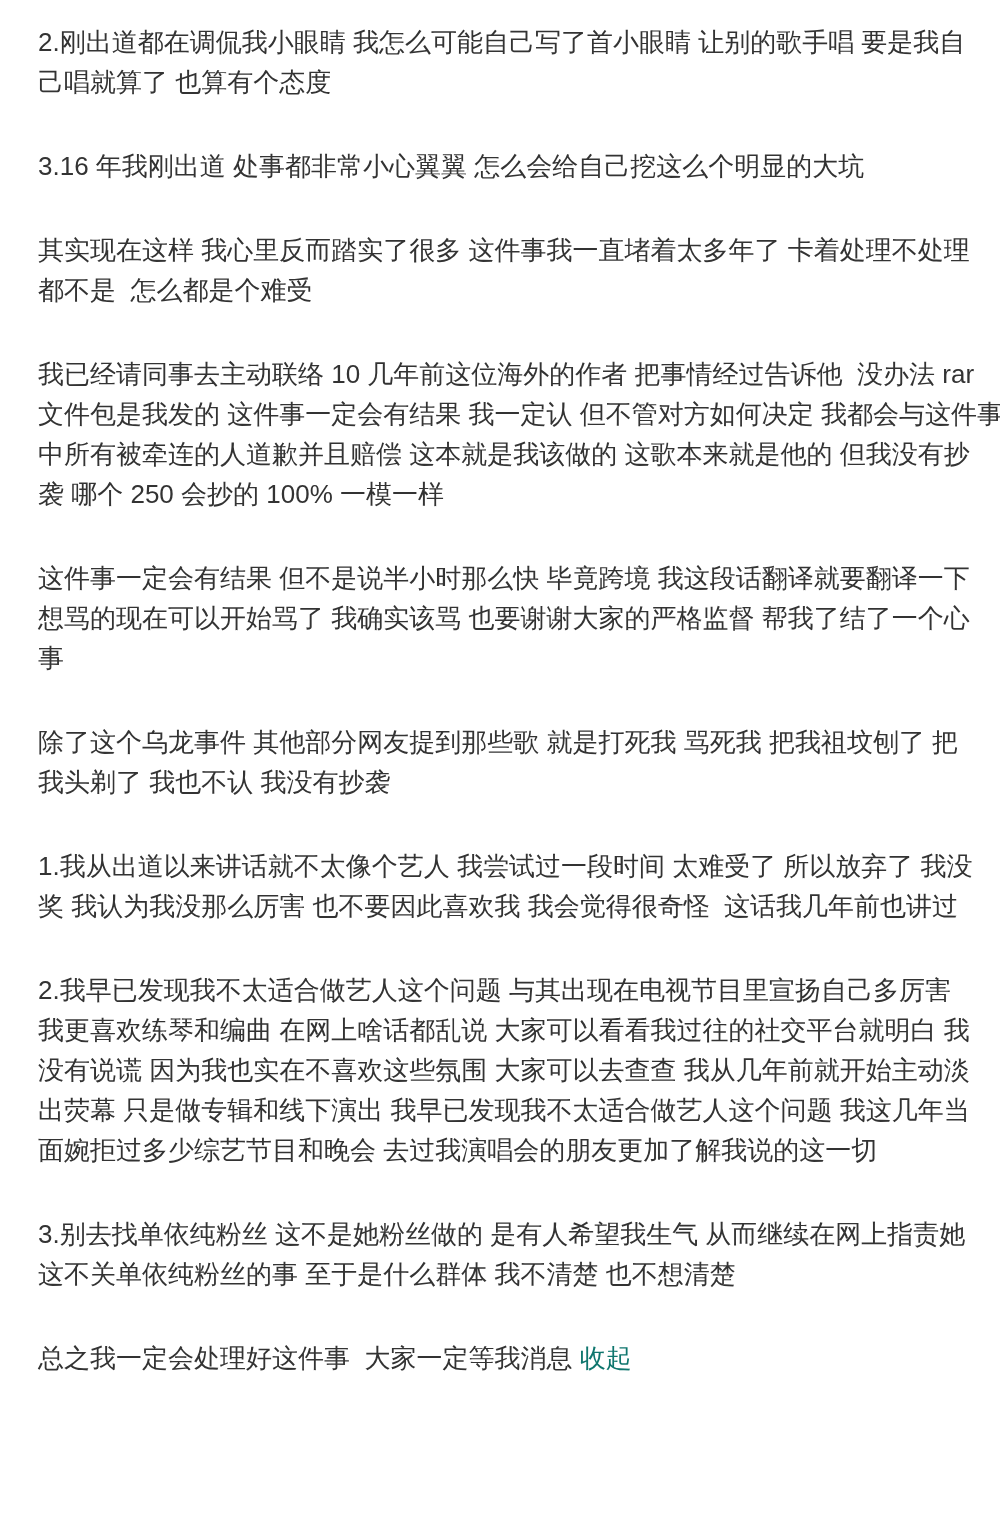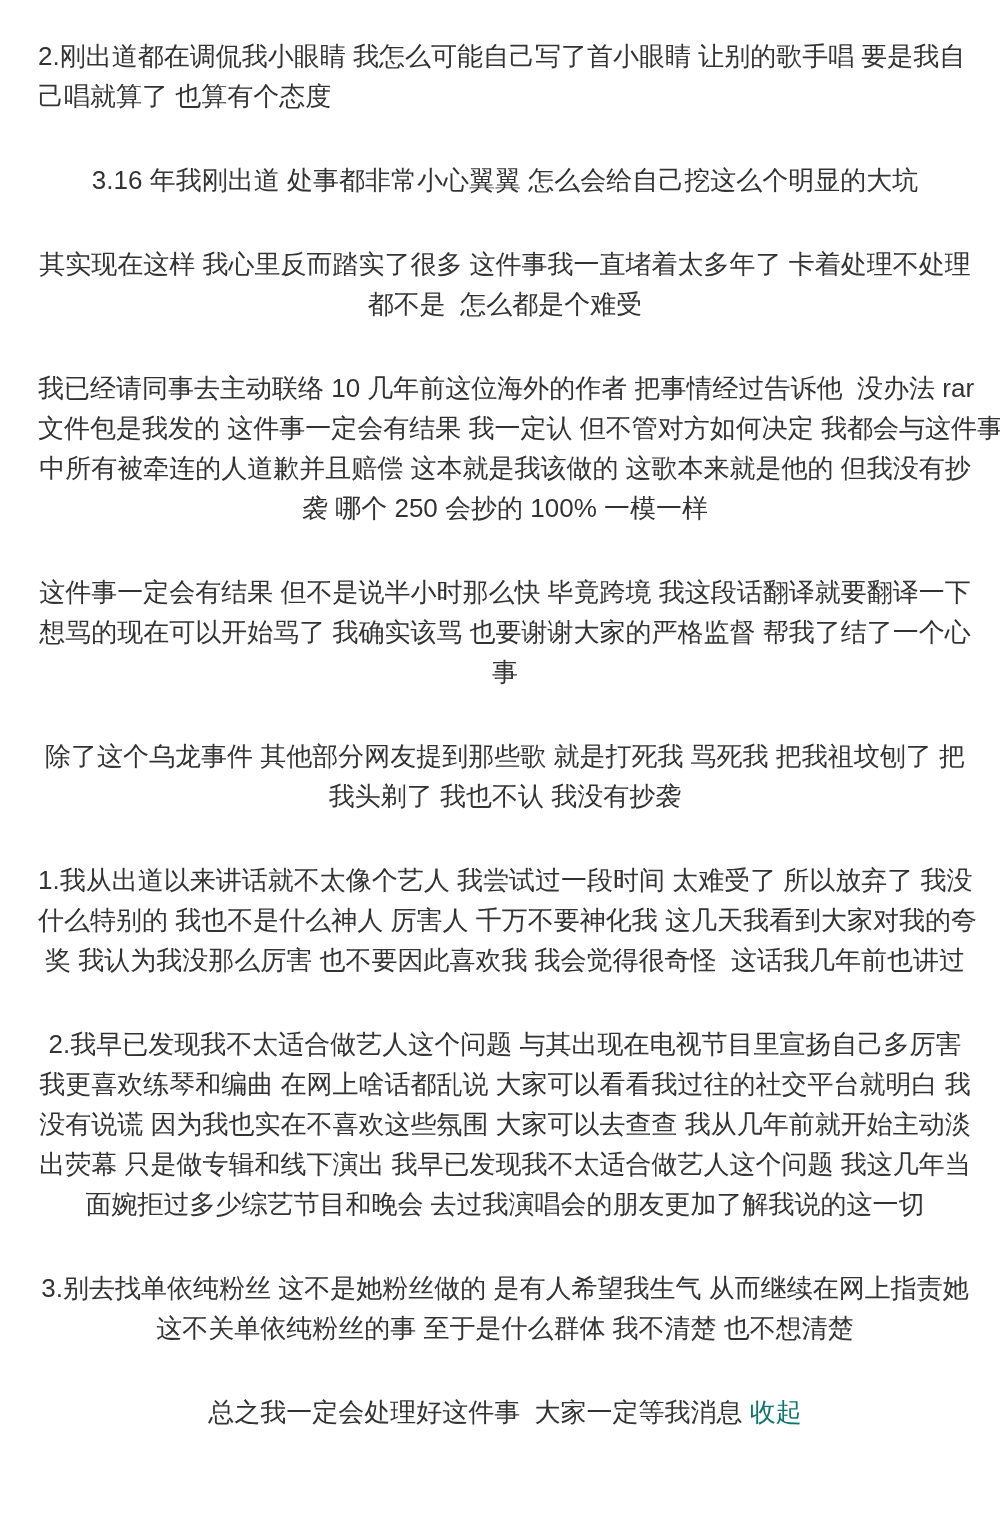--- a/index.html
+++ b/index.html
@@ -7,29 +7,29 @@
     padding: 0;
     background: #ffffff;
   }
   body {
     width: 1000px;
     height: 1516px;
     overflow: hidden;
   }
   .post-body {
     box-sizing: border-box;
-    padding: 36px 28px 0 38px;
+    padding: 22px 28px 0 38px;
     font-family: "Liberation Sans", "DejaVu Sans", sans-serif;
     font-size: 26px;
     line-height: 40px;
     color: #333333;
     -webkit-font-smoothing: antialiased;
   }
   .para { margin: 0; }
-  .para + .para { margin-top: 44px; text-align: center; }
+  .para + .para { margin-top: 44px; }
   .line {
     white-space: pre;   
     height: 40px;
   }
   .collapse-link {
     color: #0f766e;
     cursor: pointer;
   }
 </style>
 </head>
@@ -57,21 +57,20 @@
       <div class="line"><span>这件事一定会有结果 但不是说半小时那么快 毕竟跨境 我这段话翻译就要翻译一下</span></div>
       <div class="line"><span>想骂的现在可以开始骂了 我确实该骂 也要谢谢大家的严格监督 帮我了结了一个心</span></div>
       <div class="line"><span>事</span></div>
     </div>
     <div class="para">
       <div class="line"><span>除了这个乌龙事件 其他部分网友提到那些歌 就是打死我 骂死我 把我祖坟刨了 把</span></div>
       <div class="line"><span>我头剃了 我也不认 我没有抄袭</span></div>
     </div>
     <div class="para">
       <div class="line"><span>1.我从出道以来讲话就不太像个艺人 我尝试过一段时间 太难受了 所以放弃了 我没</span></div>
-      <div class="line"><span>什么特别的 我也不是什么神人 厉害人 千万不要神化我 这几天我看到大家对我的夸</span></div>
       <div class="line"><span>奖 我认为我没那么厉害 也不要因此喜欢我 我会觉得很奇怪  这话我几年前也讲过</span></div>
     </div>
     <div class="para">
       <div class="line"><span>2.我早已发现我不太适合做艺人这个问题 与其出现在电视节目里宣扬自己多厉害</span></div>
       <div class="line"><span>我更喜欢练琴和编曲 在网上啥话都乱说 大家可以看看我过往的社交平台就明白 我</span></div>
       <div class="line"><span>没有说谎 因为我也实在不喜欢这些氛围 大家可以去查查 我从几年前就开始主动淡</span></div>
       <div class="line"><span>出荧幕 只是做专辑和线下演出 我早已发现我不太适合做艺人这个问题 我这几年当</span></div>
       <div class="line"><span>面婉拒过多少综艺节目和晚会 去过我演唱会的朋友更加了解我说的这一切</span></div>
     </div>
     <div class="para">

